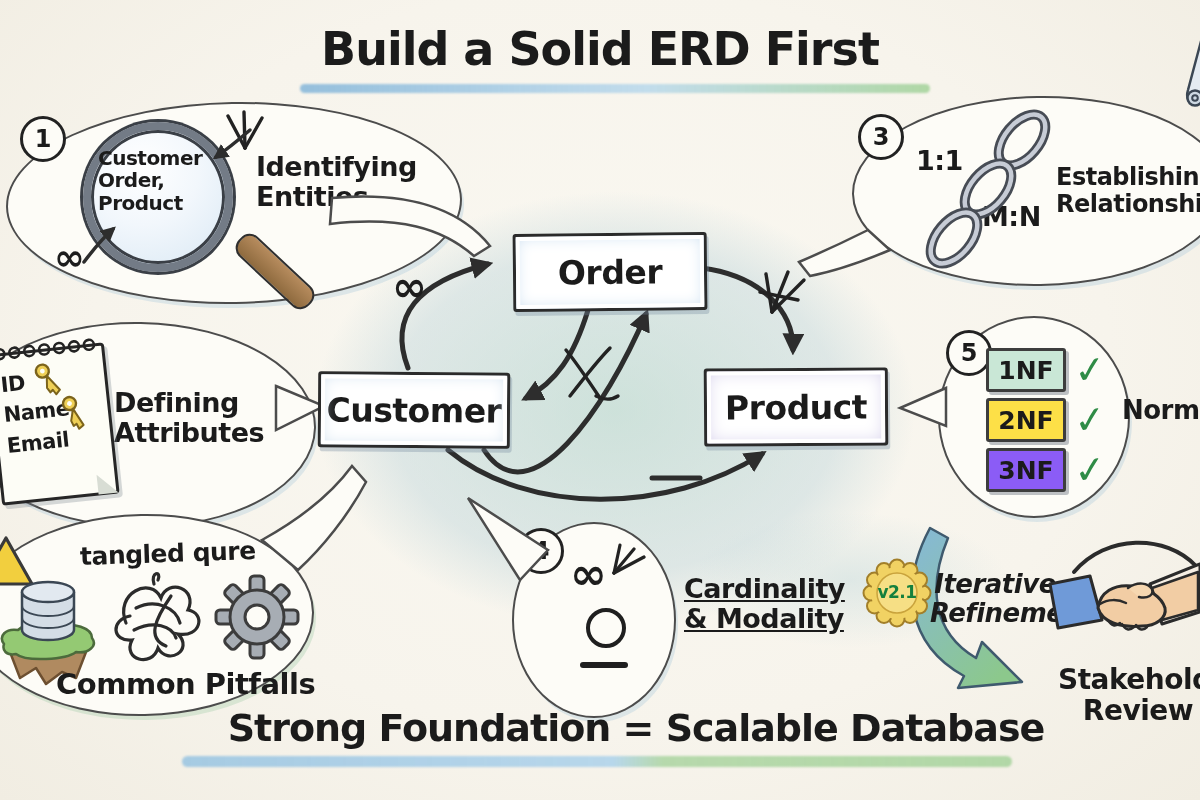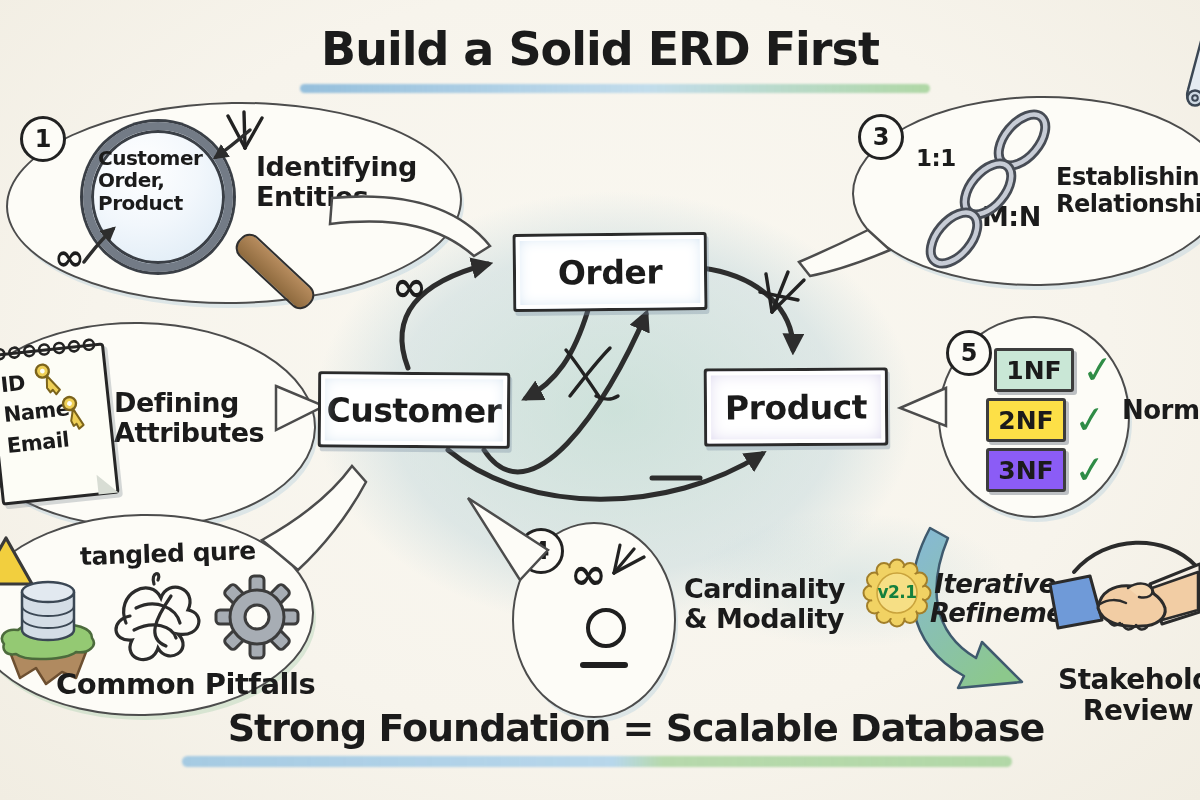--- a/index.html
+++ b/index.html
@@ -102,40 +102,40 @@
   <svg width="34" height="32" viewBox="0 0 34 32" style="position:absolute;left:62px;top:48px;transform:rotate(24deg);">
     <circle cx="9" cy="9" r="6.5" fill="#eecf56" stroke="#7c641c" stroke-width="2.4"></circle>
     <circle cx="9" cy="9" r="2.4" fill="#fdfdf6"></circle>
     <path d="M14 13 L29 25 L26 30 L22 26 L20 29 L16 25 Z" fill="#eecf56" stroke="#7c641c" stroke-width="2" stroke-linejoin="round"></path>
   </svg>
   <div style="position:absolute;right:-2px;bottom:-2px;width:0;height:0;border-left:20px solid #d8ddd4;border-top:20px solid transparent;"></div>
 </div>
 
 <div class="bubble" style="left:852px;top:96px;width:370px;height:186px;transform:rotate(-1deg);"></div>
 <div class="num" style="left:858px;top:114px;">3</div>
-<div class="abs lbl" style="left:916px;top:146px;font-size:23px;">1:1</div>
+<div class="abs lbl" style="left:916px;top:146px;font-size:27px;">1:1</div>
 <div class="abs lbl" style="left:982px;top:202px;font-size:27px;">M:N</div>
 <svg class="abs" style="left:912px;top:108px;" width="152" height="162" viewBox="0 0 152 162">
   <g>
     <ellipse cx="110" cy="32" rx="30" ry="17" fill="none" stroke="#474c55" stroke-width="10" transform="rotate(-50 110 32)"></ellipse>
     <ellipse cx="110" cy="32" rx="30" ry="17" fill="none" stroke="#c7ccd6" stroke-width="4.5" transform="rotate(-50 110 32)"></ellipse>
     <ellipse cx="76" cy="81" rx="30" ry="17" fill="none" stroke="#474c55" stroke-width="10" transform="rotate(-50 76 81)"></ellipse>
     <ellipse cx="76" cy="81" rx="30" ry="17" fill="none" stroke="#c7ccd6" stroke-width="4.5" transform="rotate(-50 76 81)"></ellipse>
     <ellipse cx="42" cy="130" rx="30" ry="17" fill="none" stroke="#474c55" stroke-width="10" transform="rotate(-50 42 130)"></ellipse>
     <ellipse cx="42" cy="130" rx="30" ry="17" fill="none" stroke="#c7ccd6" stroke-width="4.5" transform="rotate(-50 42 130)"></ellipse>
   </g>
 </svg>
 <div class="abs preline lbl" style="left:1056px;top:164px;font-size:24px;">Establishing
 Relationships</div>
 
 <div class="bubble" style="left:938px;top:316px;width:188px;height:198px;"></div>
 <div class="num" style="left:946px;top:330px;">5</div>
 <div class="abs" style="left:986px;top:348px;">
   <div class="nf-row">
-    <span class="nf-box" style="background: rgb(201, 231, 214); margin-left: 8px;">1NF</span>
+    <span class="nf-box" style="background: rgb(201, 231, 214);">1NF</span>
     <span class="nf-check">✓</span>
   </div>
   <div class="nf-row">
     <span class="nf-box" style="background: #fde047;">2NF</span>
     <span class="nf-check">✓</span>
   </div>
   <div class="nf-row">
     <span class="nf-box" style="background: #8b5cf6;">3NF</span>
     <span class="nf-check">✓</span>
   </div>
@@ -147,21 +147,21 @@
 <div class="abs inf" style="left:570px;top:548px;font-size:44px;">∞</div>
 <svg class="abs" style="left:606px;top:543px;" width="40" height="32" viewBox="0 0 40 32">
   <g stroke="#222" stroke-width="3.2" fill="none" stroke-linecap="round">
     <path d="M8 30 L14 2"></path>
       <path d="M8 30 L28 6"></path>
       <path d="M8 30 L38 14"></path>
   </g>
 </svg>
 <div class="abs" style="left:586px;top:608px;width:32px;height:32px;border:4px solid #1f1f1f;border-radius:50%;"></div>
 <div class="abs" style="left:580px;top:662px;width:48px;height:6px;background:#1f1f1f;border-radius:3px;"></div>
-<div class="abs preline lbl" style="left:684px;top:574px;font-size:27px;">Cardinality
+<div class="abs preline lbl" style="left:684px;top:574px;font-size:27px;text-decoration:underline;">Cardinality
 &amp; Modality</div>
 
 <div class="bubble" style="left:-28px;top:514px;width:338px;height:198px;transform:rotate(-1deg);
             box-shadow:3px 5px 0 -1px rgba(150,200,160,.3), inset 0 0 0 2px #fdfcf7;"></div>
 <svg class="abs" style="left:-24px;top:534px;" width="60" height="56" viewBox="0 0 60 56">
   <path d="M30 4 L56 50 L4 50 Z" fill="#f2cf3e" stroke="#3a3a3a" stroke-width="3.2" stroke-linejoin="round"></path>
 </svg>
 <div class="abs lbl" style="left:80px;top:540px;font-size:25px;transform:rotate(-2deg);">tangled qure</div>
 
 <svg class="abs" style="left:-4px;top:566px;" width="106" height="120" viewBox="0 0 106 120">

